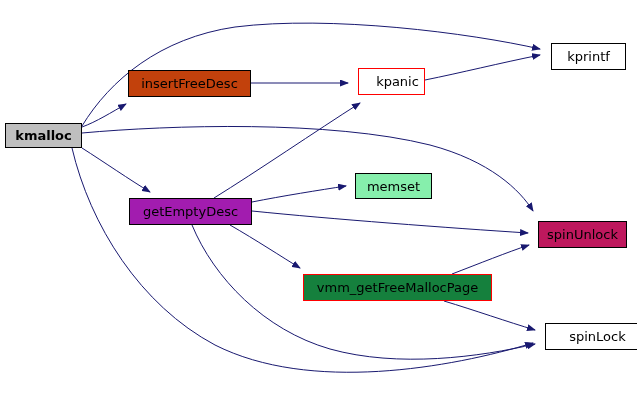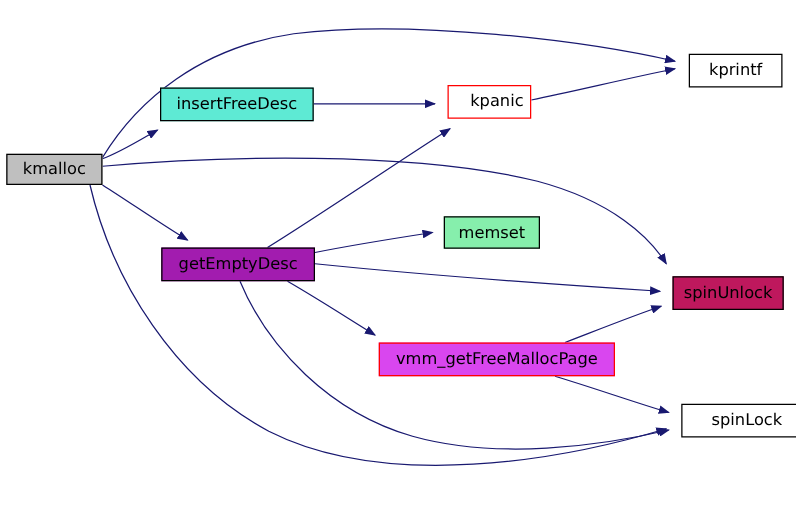--- a/index.html
+++ b/index.html
@@ -32,20 +32,21 @@
     font-size: 13px;
     line-height: 1;
     color: #000000;
     background: #ffffff;
     border: 1px solid #000000;
     white-space: nowrap;
     z-index: 2;
   }
   .node.filled {
     background: #bfbfbf;
+    font-weight: bold;
   }
   .node.red {
     border-color: #ff0000;
   }
   .node-label {
     pointer-events: none;
   }
 </style>
 </head>
 <body>
@@ -71,36 +72,36 @@
         <path d="M 230,225 C 256,240 282,257 300,268" fill="none" stroke="#191970" stroke-width="1" marker-end="url(#arrowhead)"></path>
         <path d="M 192,225 C 214,278 264,330 330,349 C 398,368 480,357 535,344" fill="none" stroke="#191970" stroke-width="1" marker-end="url(#arrowhead)"></path>
         <path d="M 452,274 C 478,264 508,252 529,245" fill="none" stroke="#191970" stroke-width="1" marker-end="url(#arrowhead)"></path>
         <path d="M 444,301 C 474,310 508,322 535,330" fill="none" stroke="#191970" stroke-width="1" marker-end="url(#arrowhead)"></path>
       </g>
   </svg>
   <div id="nodes-layer">
       <div class="node filled" style="left: 5px; top: 123px; width: 77px; height: 25px; background: rgb(191, 191, 191); border-color: rgb(0, 0, 0);">
         <span class="node-label">kmalloc</span>
       </div>
-      <div class="node" style="left: 128px; top: 70px; width: 123px; height: 27px; background: #5eead4; border-color: rgb(0, 0, 0);">
+      <div class="node" style="left: 128px; top: 70px; width: 123px; height: 27px; background: #c2410c; border-color: rgb(0, 0, 0);">
         <span class="node-label">insertFreeDesc</span>
       </div>
       <div class="node red" style="left: 358px; top: 68px; width: 67px; height: 27px; background: rgb(255, 255, 255); border-color: rgb(255, 0, 0); padding-left: 12px;">
         <span class="node-label">kpanic</span>
       </div>
       <div class="node" style="left: 551px; top: 43px; width: 75px; height: 27px; background: rgb(255, 255, 255); border-color: rgb(0, 0, 0);">
         <span class="node-label">kprintf</span>
       </div>
       <div class="node" style="left: 129px; top: 198px; width: 123px; height: 27px; background: #a21caf; border-color: rgb(0, 0, 0);">
         <span class="node-label">getEmptyDesc</span>
       </div>
       <div class="node" style="left: 355px; top: 173px; width: 77px; height: 26px; background: #86efac; border-color: rgb(0, 0, 0);">
         <span class="node-label">memset</span>
       </div>
-      <div class="node red" style="left: 303px; top: 274px; width: 189px; height: 27px; background: #d946ef; border-color: rgb(255, 0, 0);">
+      <div class="node red" style="left: 303px; top: 274px; width: 189px; height: 27px; background: #15803d; border-color: rgb(255, 0, 0);">
         <span class="node-label">vmm_getFreeMallocPage</span>
       </div>
       <div class="node" style="left: 538px; top: 221px; width: 89px; height: 27px; background: #be185d; border-color: rgb(0, 0, 0);">
         <span class="node-label">spinUnlock</span>
       </div>
       <div class="node" style="left: 545px; top: 323px; width: 105px; height: 27px; background: rgb(255, 255, 255); border-color: rgb(0, 0, 0);">
         <span class="node-label">spinLock</span>
       </div>
     </div>
 </div>

